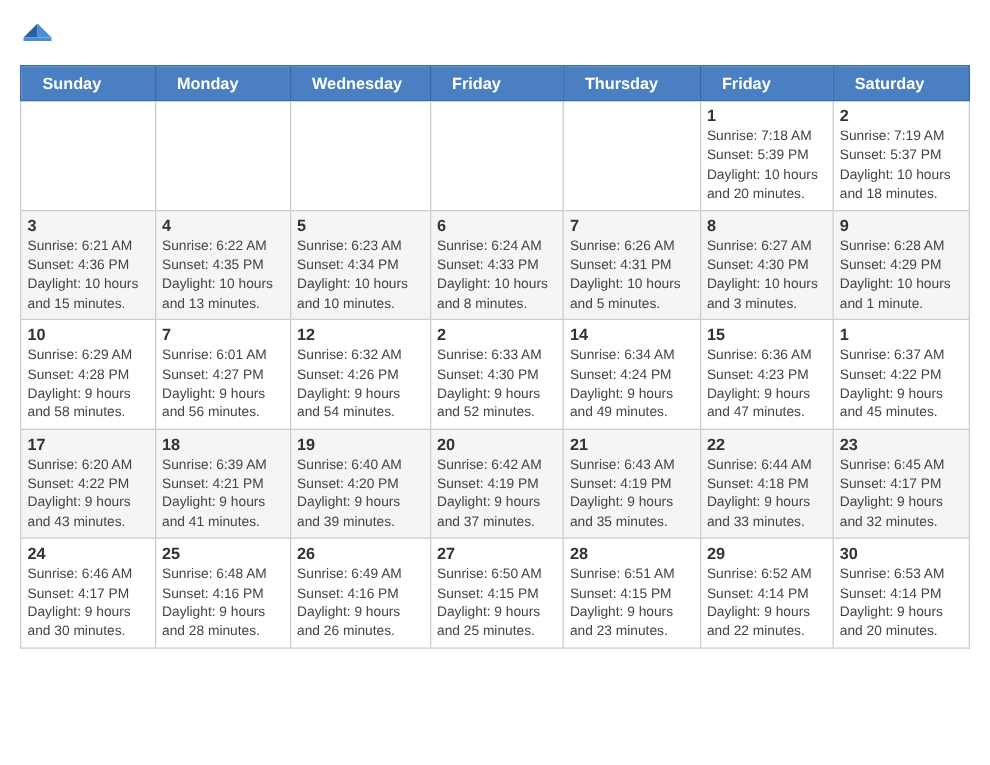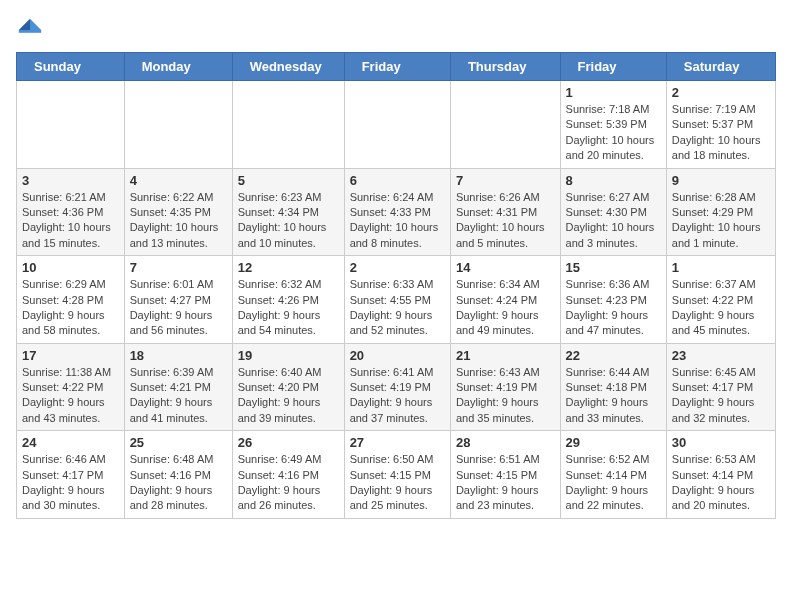--- a/index.html
+++ b/index.html
@@ -203,21 +203,21 @@
         </td>
         <td>
           <span class="day-number">12</span>
           <div class="day-info">Sunrise: 6:32 AM
 Sunset: 4:26 PM
 Daylight: 9 hours and 54 minutes.</div>
         </td>
         <td>
           <span class="day-number">2</span>
           <div class="day-info">Sunrise: 6:33 AM
-Sunset: 4:55 PM
+Sunset: 4:30 PM
 Daylight: 9 hours and 52 minutes.</div>
         </td>
         <td>
           <span class="day-number">14</span>
           <div class="day-info">Sunrise: 6:34 AM
 Sunset: 4:24 PM
 Daylight: 9 hours and 49 minutes.</div>
         </td>
         <td>
           <span class="day-number">15</span>
@@ -228,39 +228,39 @@
         <td>
           <span class="day-number">1</span>
           <div class="day-info">Sunrise: 6:37 AM
 Sunset: 4:22 PM
 Daylight: 9 hours and 45 minutes.</div>
         </td>
       </tr>
       <tr>
         <td>
           <span class="day-number">17</span>
-          <div class="day-info">Sunrise: 11:38 AM
+          <div class="day-info">Sunrise: 6:20 AM
 Sunset: 4:22 PM
 Daylight: 9 hours and 43 minutes.</div>
         </td>
         <td>
           <span class="day-number">18</span>
           <div class="day-info">Sunrise: 6:39 AM
 Sunset: 4:21 PM
 Daylight: 9 hours and 41 minutes.</div>
         </td>
         <td>
           <span class="day-number">19</span>
           <div class="day-info">Sunrise: 6:40 AM
 Sunset: 4:20 PM
 Daylight: 9 hours and 39 minutes.</div>
         </td>
         <td>
           <span class="day-number">20</span>
-          <div class="day-info">Sunrise: 6:41 AM
+          <div class="day-info">Sunrise: 6:42 AM
 Sunset: 4:19 PM
 Daylight: 9 hours and 37 minutes.</div>
         </td>
         <td>
           <span class="day-number">21</span>
           <div class="day-info">Sunrise: 6:43 AM
 Sunset: 4:19 PM
 Daylight: 9 hours and 35 minutes.</div>
         </td>
         <td>

